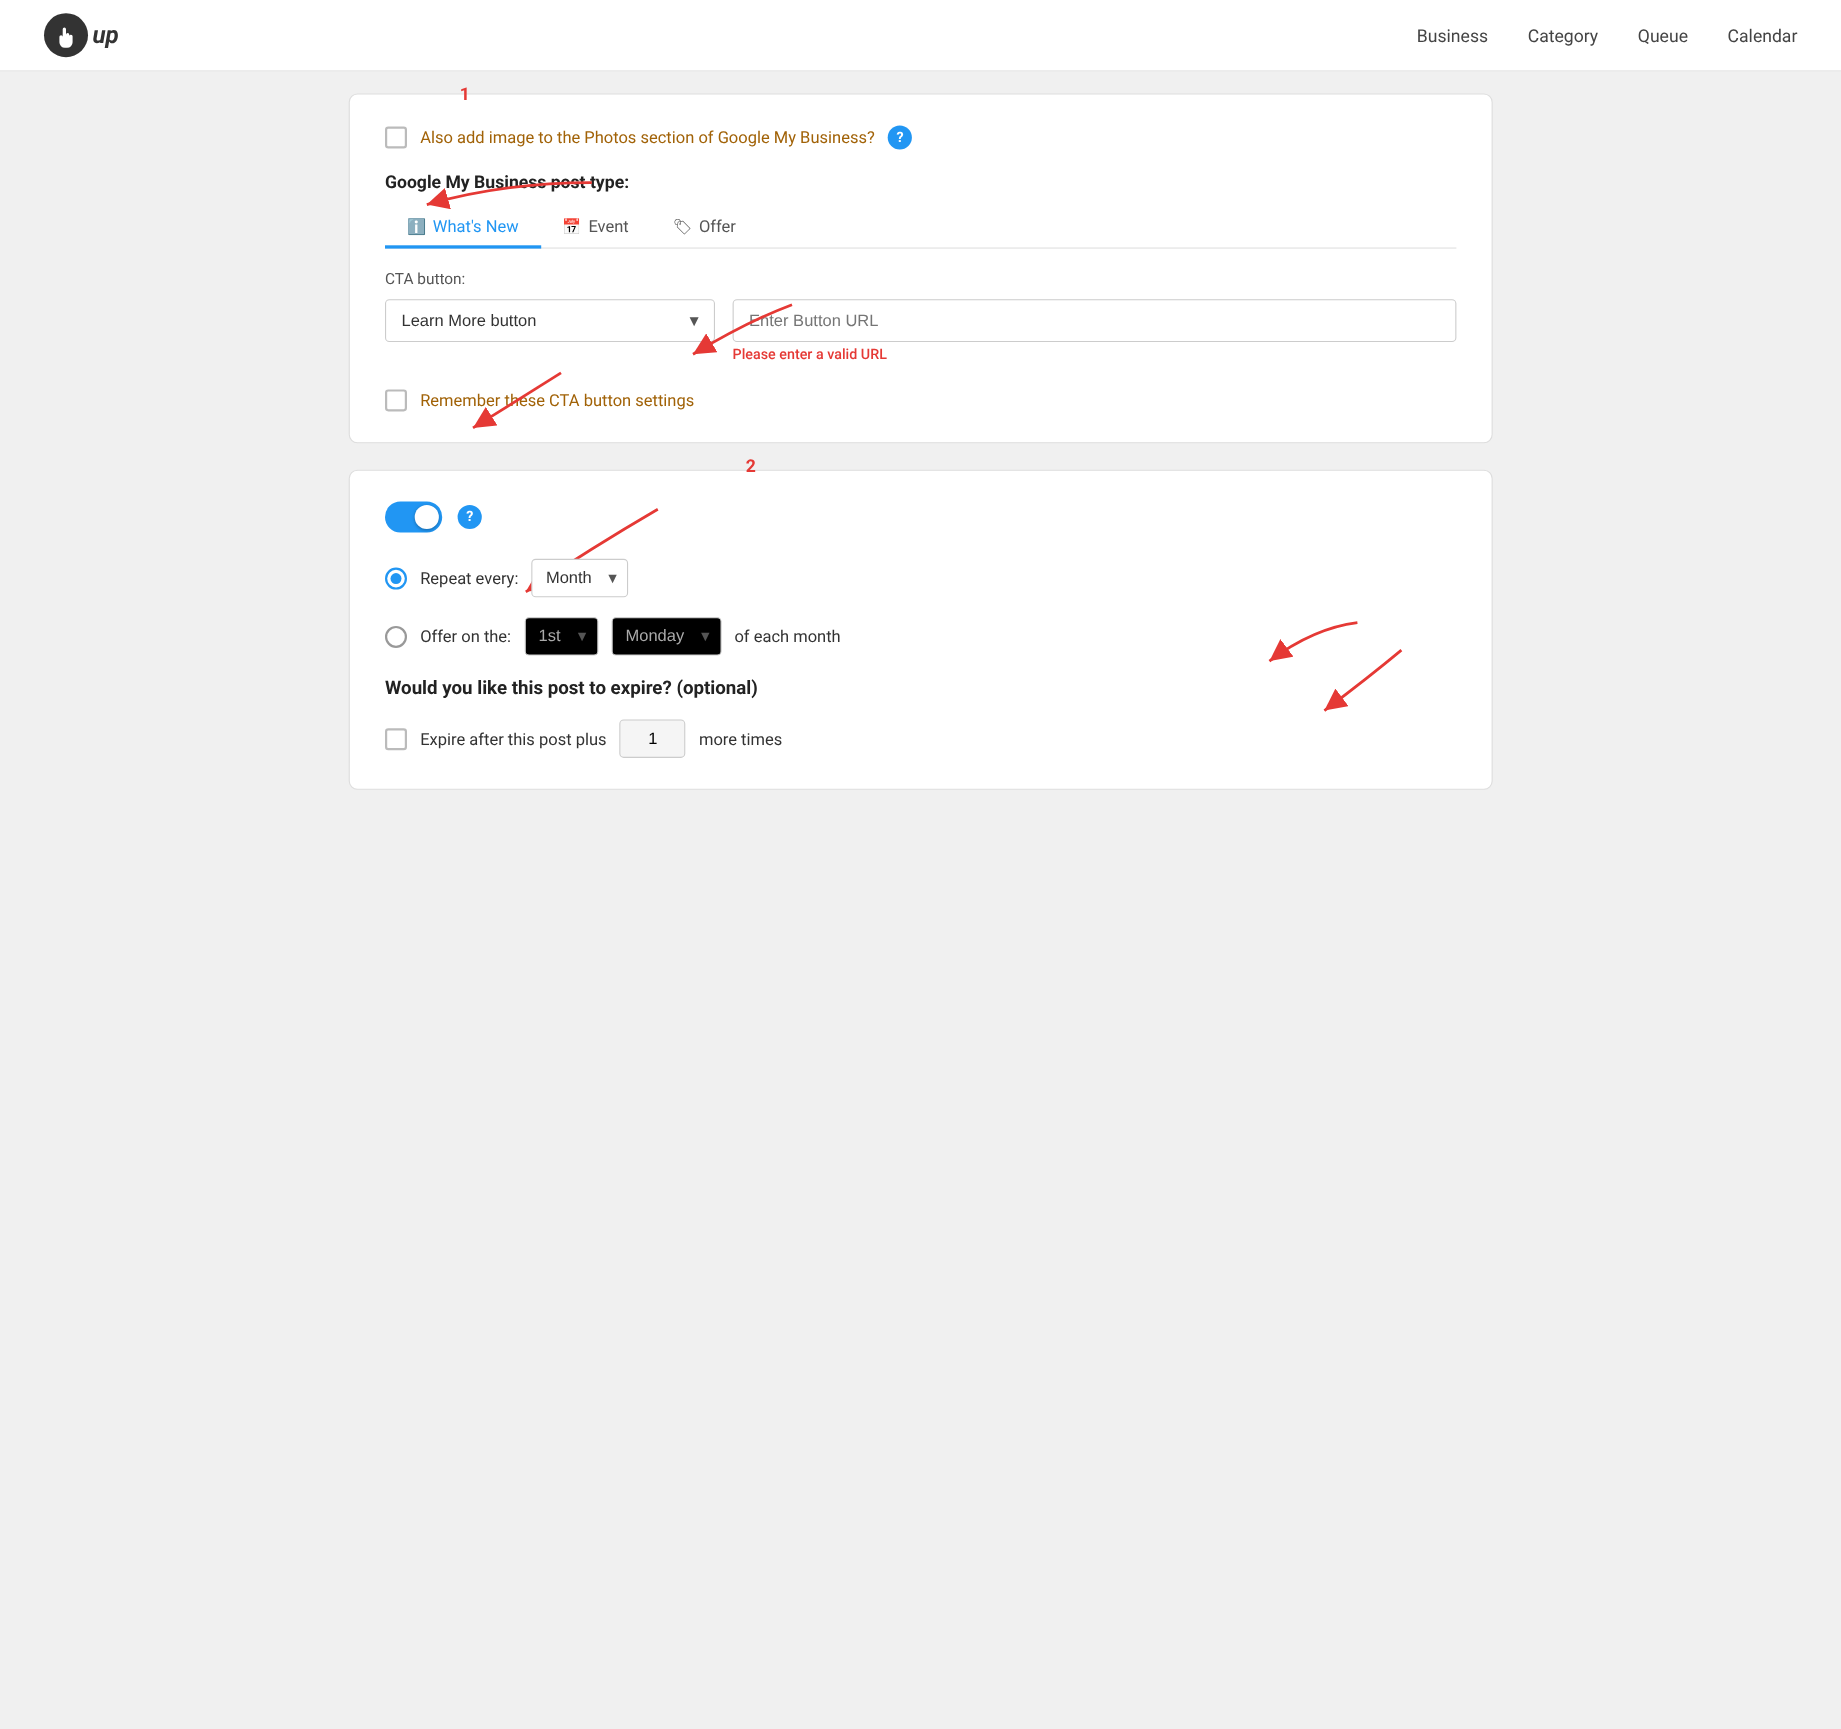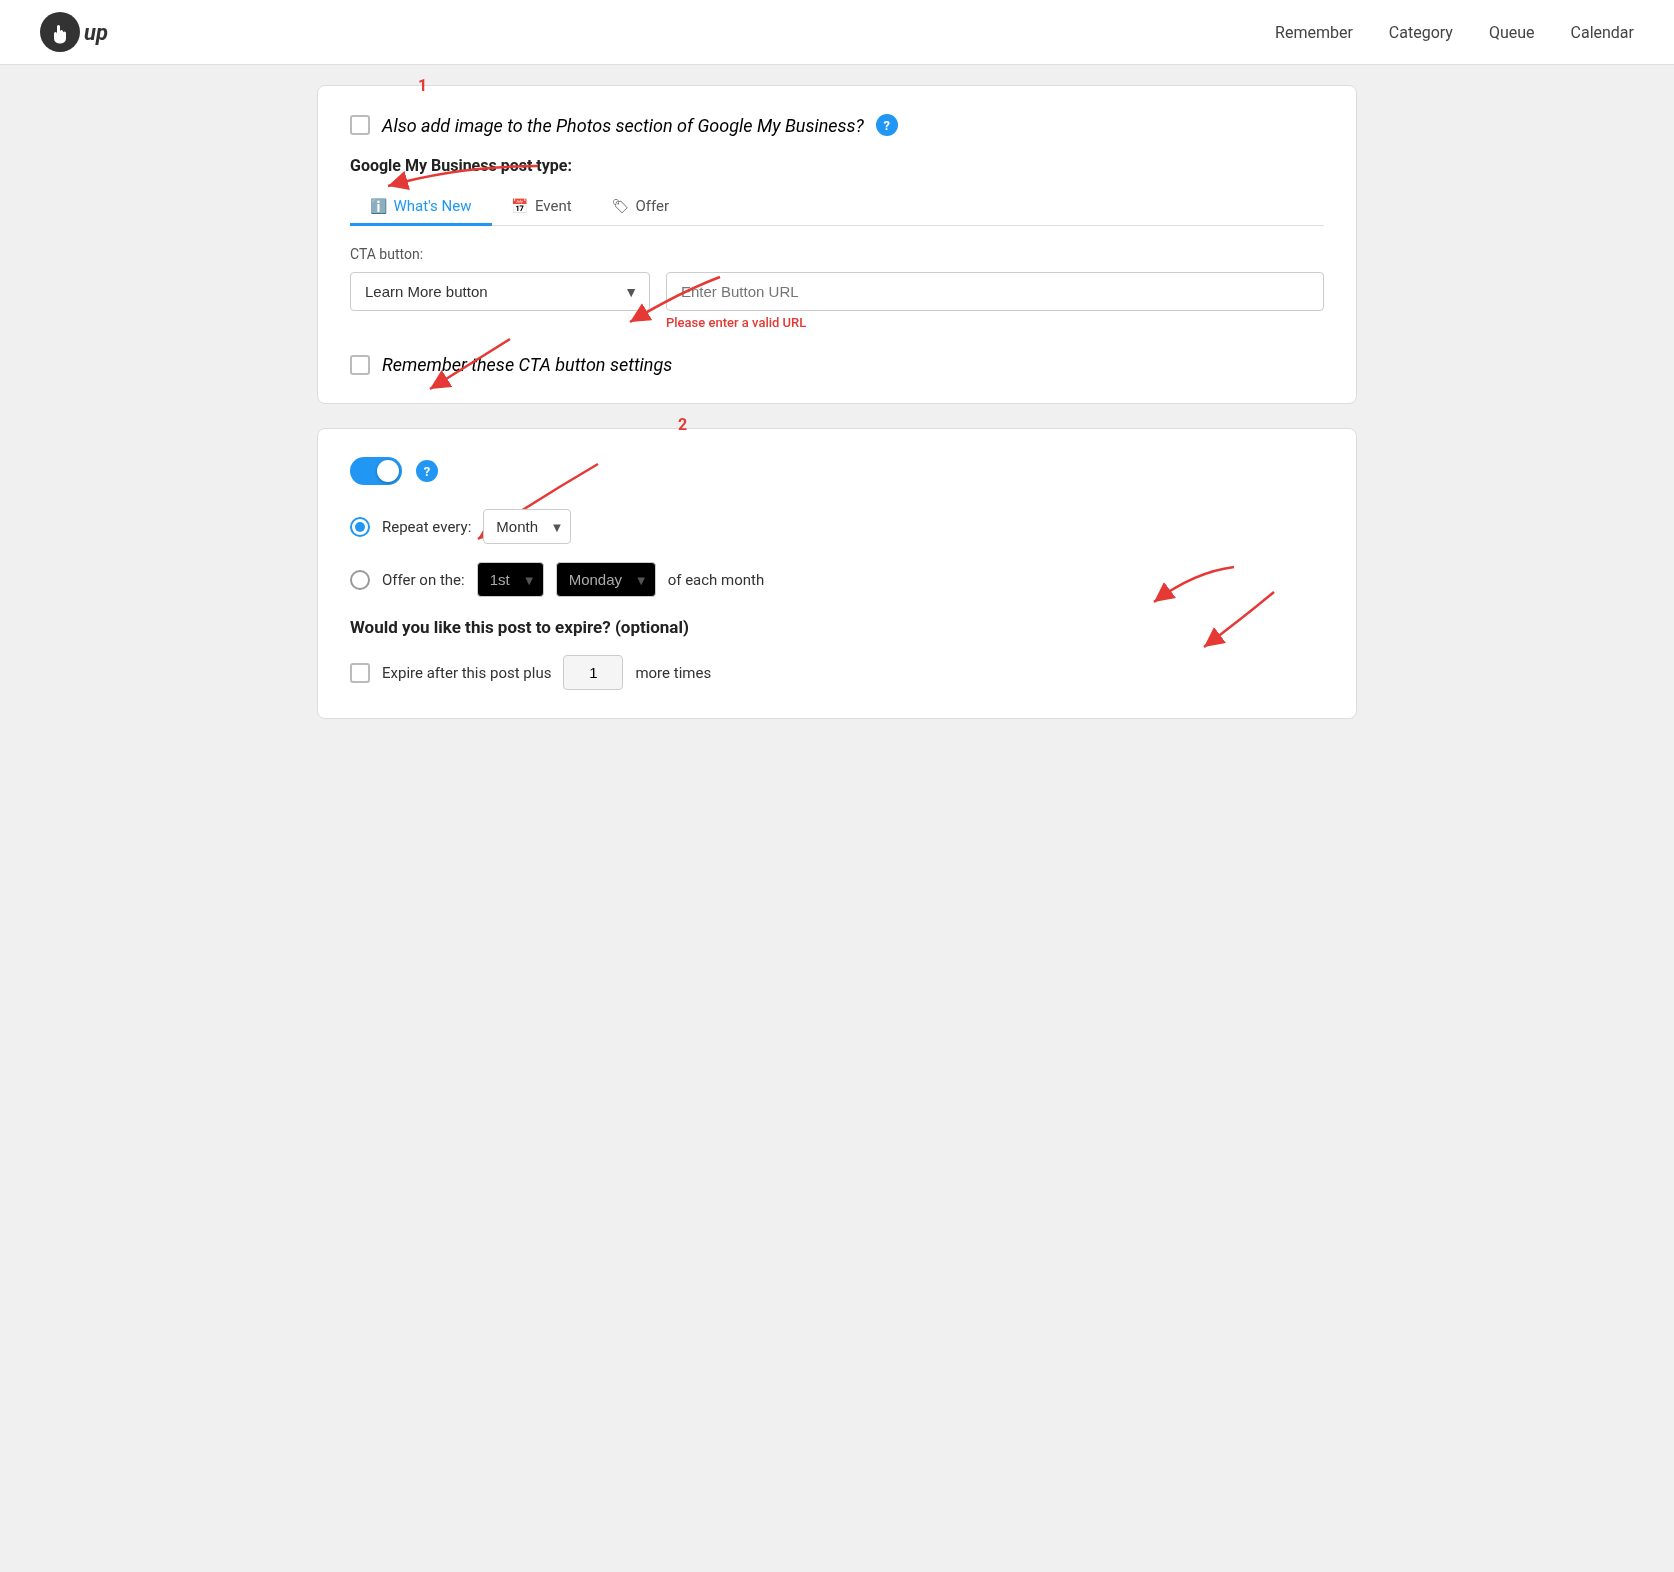--- a/index.html
+++ b/index.html
@@ -77,23 +77,22 @@
     .checkbox {
       width: 20px;
       height: 20px;
       border: 2px solid #bbb;
       border-radius: 3px;
       flex-shrink: 0;
       background: #fff;
       cursor: pointer;
     }
     .checkbox-label {
-      font-size: 18px;
-      color: #000000;
-      font-style: italic;
+      font-size: 15px;
+      color: #a16207;
     }
     .help-icon {
       width: 22px;
       height: 22px;
       background: #2196F3;
       border-radius: 50%;
       display: inline-flex;
       align-items: center;
       justify-content: center;
       color: white;
@@ -340,21 +339,21 @@
   <div class="logo">
     <div class="logo-icon">
 
       <svg width="24" height="24" viewBox="0 0 24 24" fill="white">
         <path d="M9 11.5V6.5a1.5 1.5 0 0 1 3 0v5a1.5 1.5 0 0 1 1.5-1.5 1.5 1.5 0 0 1 1.5 1.5v1a1.5 1.5 0 0 1 1.5-1 1.5 1.5 0 0 1 1.5 1.5v5.5a5 5 0 0 1-5 5h-2A5 5 0 0 1 6 18.5v-5a1.5 1.5 0 0 1 3 0"></path>
       </svg>
     </div>
     <span>up</span>
   </div>
   <nav class="nav">
-    <a href="#">Remember</a>
+    <a href="#">Business</a>
     <a href="#">Category</a>
     <a href="#">Queue</a>
     <a href="#">Calendar</a>
   </nav>
 </header>
 
 <div class="main">
 
   <div class="card" style="position:relative;">
 

